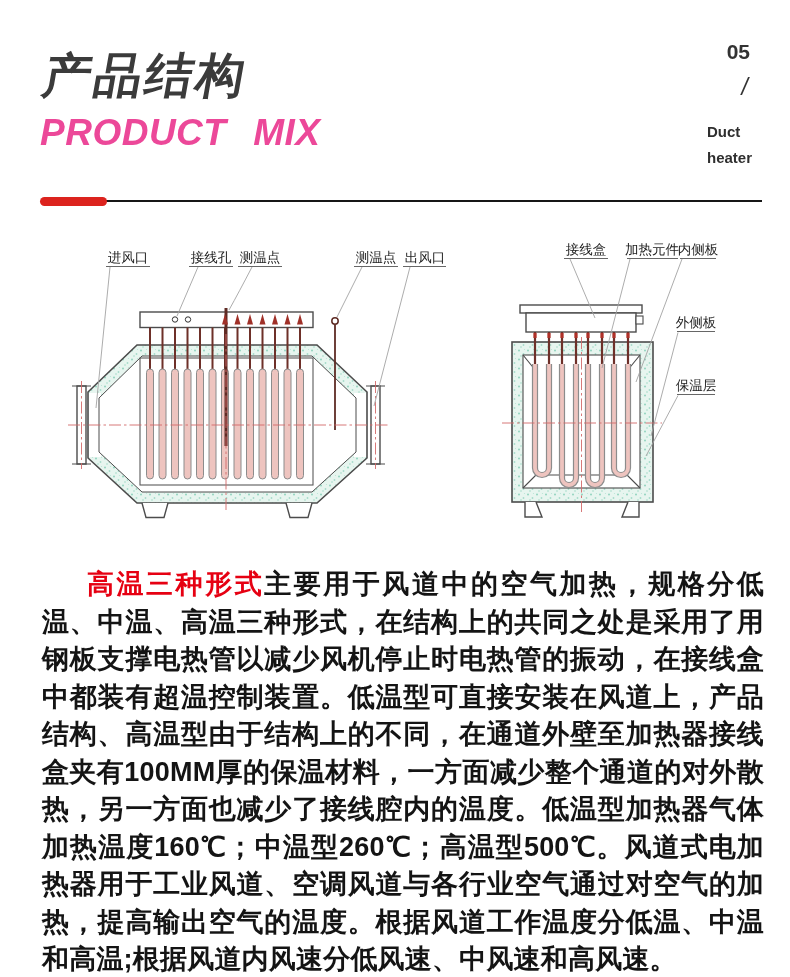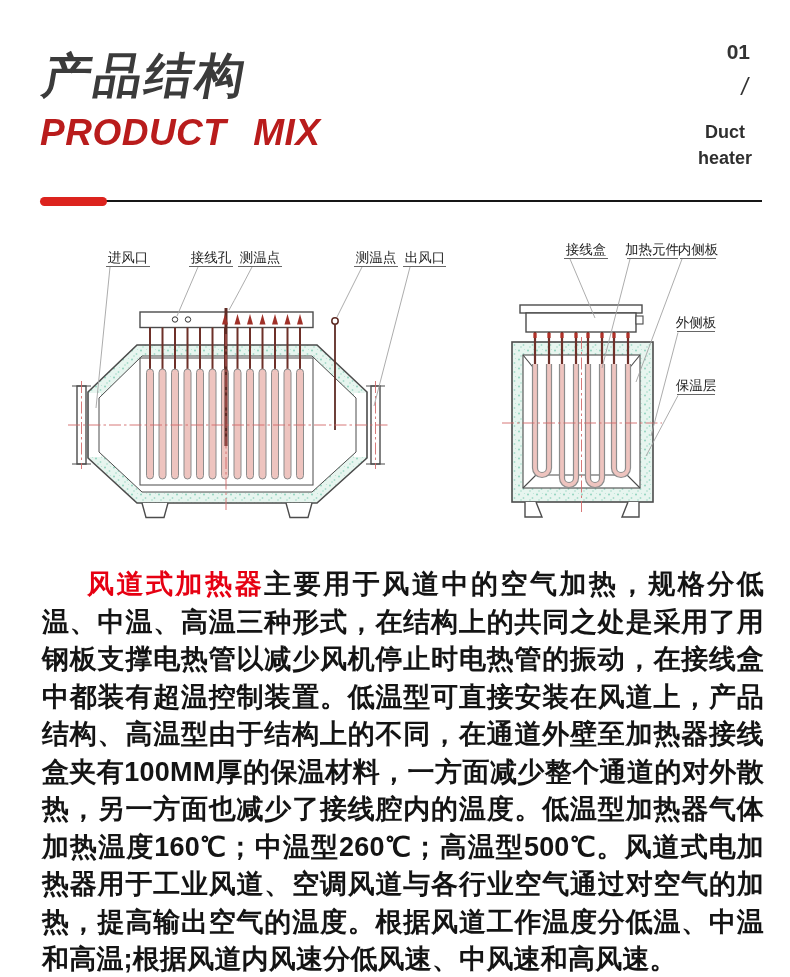--- a/index.html
+++ b/index.html
@@ -11,35 +11,35 @@
   }
   
   .title-cn {
     position:absolute; left:38px; top:44px;
     font-size:48px; font-weight:900; color:#3b3b3b;
     letter-spacing:3px; white-space:nowrap;
     transform:skewX(-10deg); transform-origin:left bottom;
   }
   .title-en {
     position:absolute; left:40px; top:112px;
-    font-size:37px; font-weight:800; font-style:italic; color:#b91c1c;
+    font-size:37px; font-weight:800; font-style:italic; color:#ec4899;
     letter-spacing:0.5px; word-spacing:16px; white-space:nowrap;
   }
   .sec-index {
     position:absolute; right:40px; top:40px;
     font-size:21px; font-weight:700; color:#333;
   }
   .sec-slash {
     position:absolute; right:42px; top:74px;
     font-size:23px; font-style:italic; font-weight:400; color:#333;
   }
   .sec-cat {
     position:absolute; right:38px; top:119px;
-    font-size:18px; font-weight:700; color:#2f2f2f;
-    line-height:26px; text-align:center;
+    font-size:15px; font-weight:700; color:#2f2f2f;
+    line-height:26px; text-align:left;
   }
   .divider-line {
     position:absolute; left:45px; top:200px; width:717px; height:0;
     border-top:2px solid #161616;
   }
   .divider-pill {
     position:absolute; left:40px; top:197px; width:67px; height:9px;
     border-radius:4.5px; background:#dc231e;
   }
   
@@ -57,21 +57,21 @@
   }
   .desc .lead { color:#e60012; font-weight:700; }
 </style>
 </head>
 <body>
 
 <div class="page">
 
   <div class="title-cn">产品结构</div>
   <div class="title-en">PRODUCT MIX</div>
-  <div class="sec-index">01</div>
+  <div class="sec-index">05</div>
   <div class="sec-slash">/</div>
   <div class="sec-cat">
     <span style="display:block">Duct</span>
     <span style="display:block">heater</span>
   </div>
   <div class="divider-line"></div>
   <div class="divider-pill"></div>
 
   <svg class="diag" style="left:40px; top:240px" width="410" height="290" viewBox="0 0 410 290">
     <defs>
@@ -256,15 +256,15 @@
       <g stroke="#555" stroke-width="0.9">
         <line x1="74" y1="18.5" x2="118" y2="18.5"></line>
         <line x1="137" y1="18.5" x2="188" y2="18.5"></line>
         <line x1="190" y1="18.5" x2="226" y2="18.5"></line>
         <line x1="187" y1="91.5" x2="225" y2="91.5"></line>
         <line x1="187" y1="154.5" x2="225" y2="154.5"></line>
       </g>
     </g>
   </svg>
 
-  <p class="desc"><span class="lead">风道式加热器</span><span>主要用于风道中的空气加热，规格分低温、中温、高温三种形式，在结构上的共同之处是采用了用钢板支撑电热管以减少风机停止时电热管的振动，在接线盒中都装有超温控制装置。低温型可直接安装在风道上，产品结构、高温型由于结构上的不同，在通道外壁至加热器接线盒夹有100MM厚的保温材料，一方面减少整个通道的对外散热，另一方面也减少了接线腔内的温度。低温型加热器气体加热温度160℃；中温型260℃；高温型500℃。风道式电加热器用于工业风道、空调风道与各行业空气通过对空气的加热，提高输出空气的温度。根据风道工作温度分低温、中温和高温;根据风道内风速分低风速、中风速和高风速。</span></p>
+  <p class="desc"><span class="lead">高温三种形式</span><span>主要用于风道中的空气加热，规格分低温、中温、高温三种形式，在结构上的共同之处是采用了用钢板支撑电热管以减少风机停止时电热管的振动，在接线盒中都装有超温控制装置。低温型可直接安装在风道上，产品结构、高温型由于结构上的不同，在通道外壁至加热器接线盒夹有100MM厚的保温材料，一方面减少整个通道的对外散热，另一方面也减少了接线腔内的温度。低温型加热器气体加热温度160℃；中温型260℃；高温型500℃。风道式电加热器用于工业风道、空调风道与各行业空气通过对空气的加热，提高输出空气的温度。根据风道工作温度分低温、中温和高温;根据风道内风速分低风速、中风速和高风速。</span></p>
 
 </div>
 
 </body></html>

